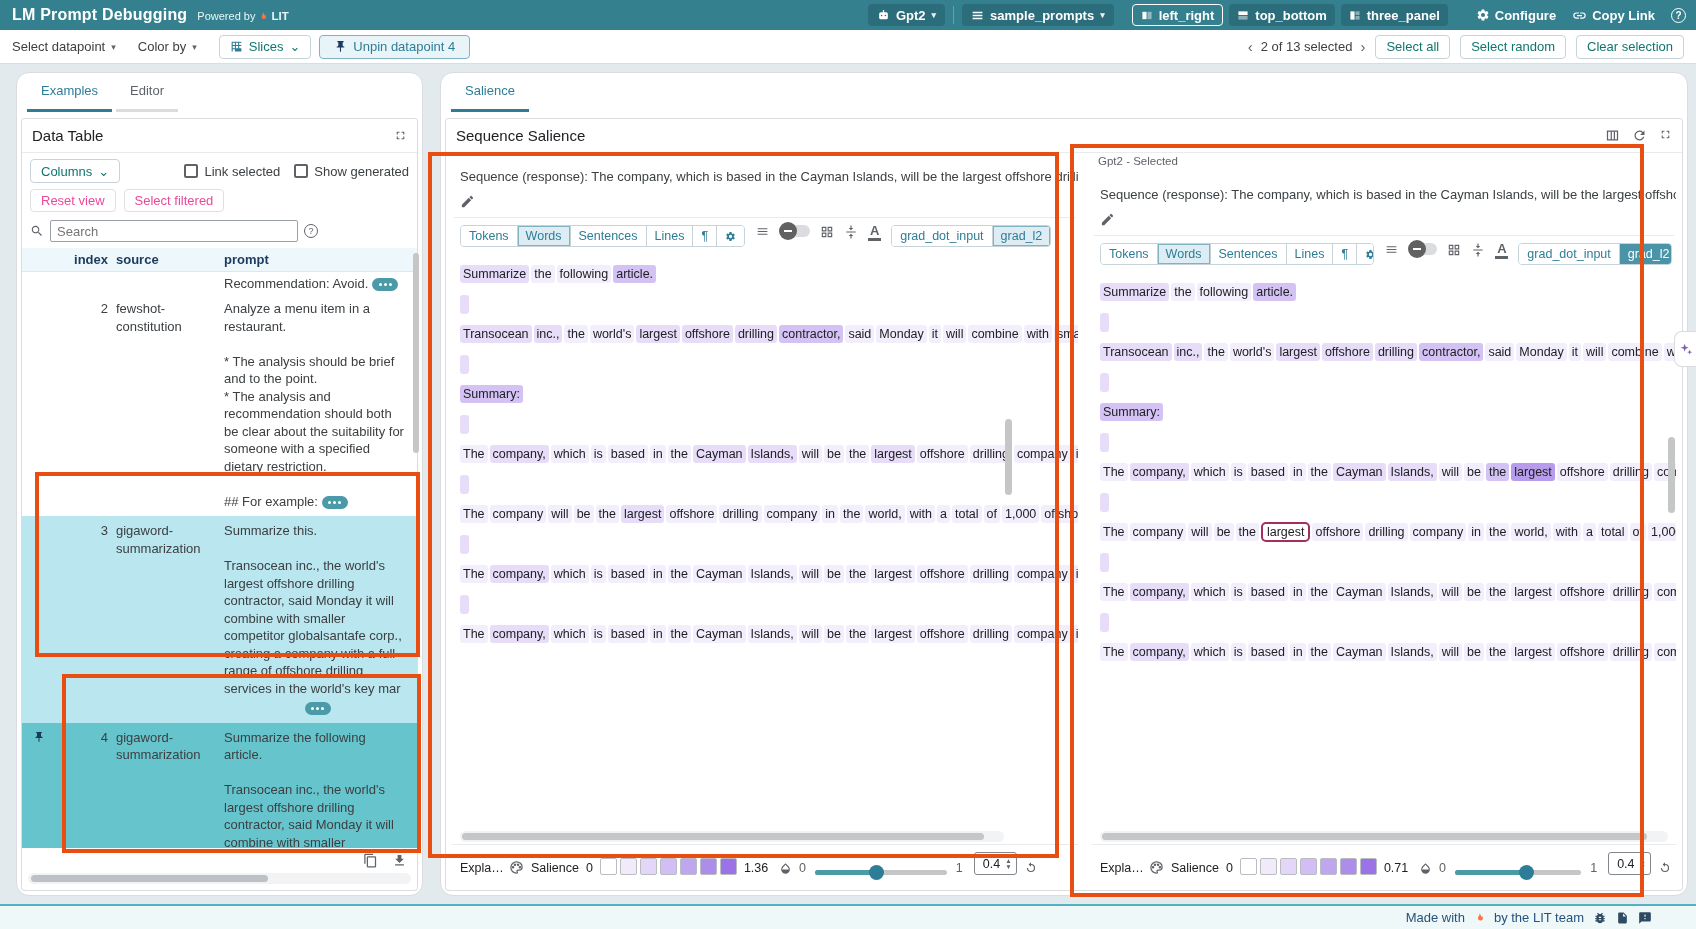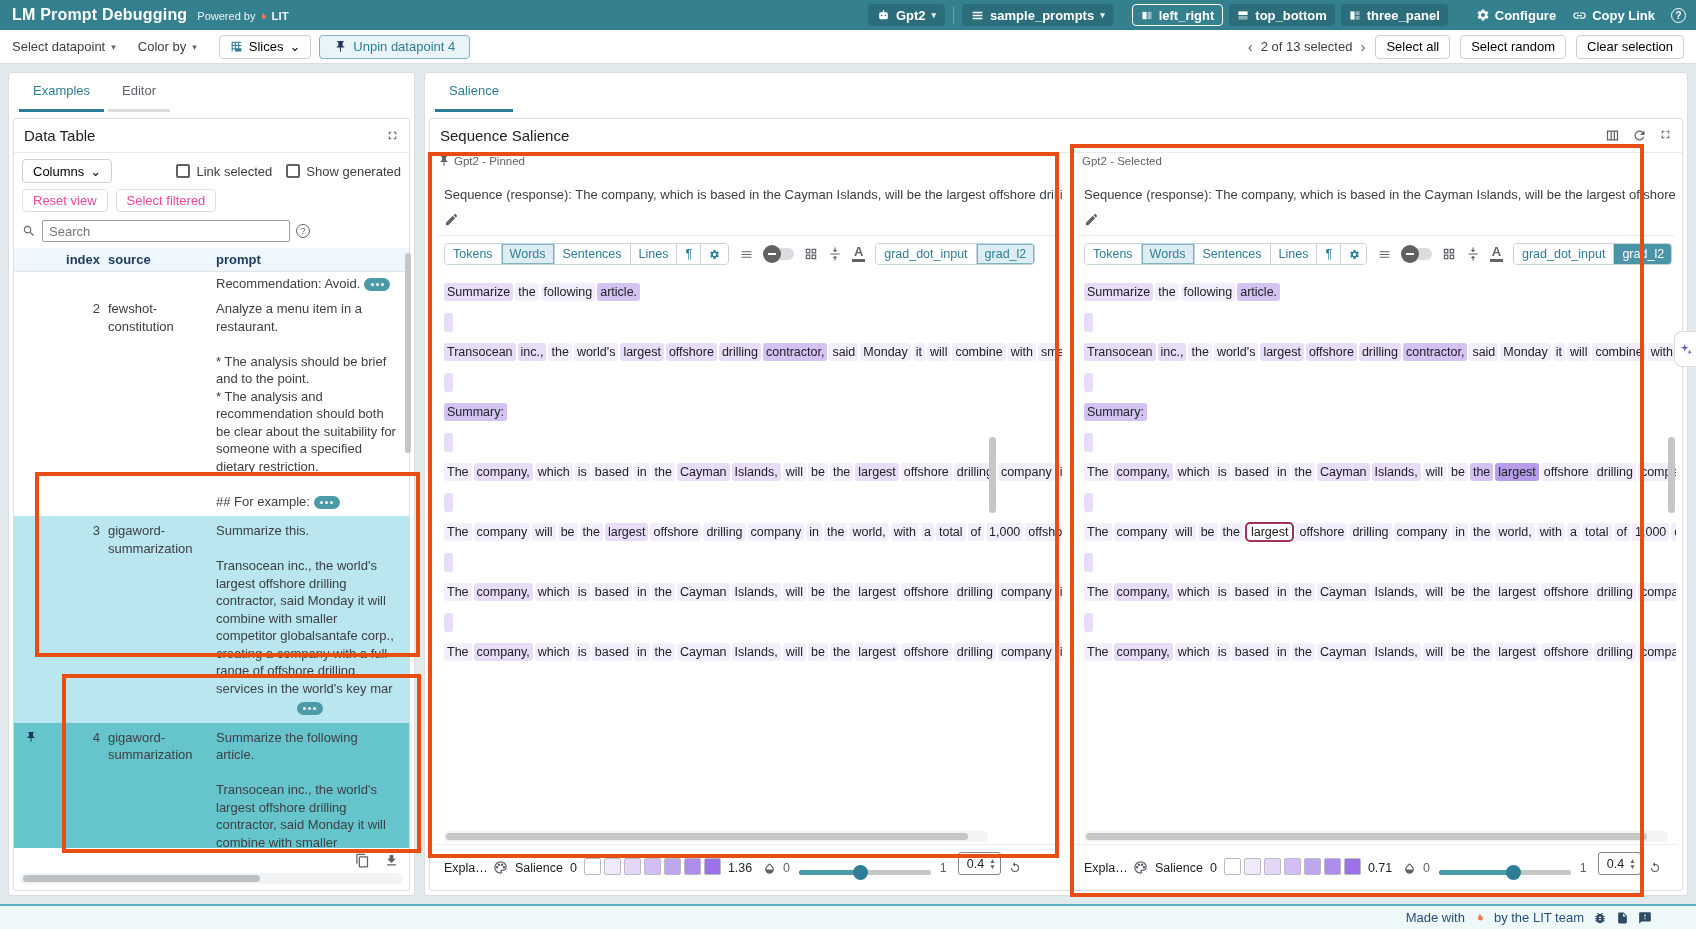--- a/index.html
+++ b/index.html
@@ -21,29 +21,29 @@
   .layout-chip { display:flex; align-items:center; gap:6px; height:22px; padding:0 8px; border-radius:4px; font-size:13px; font-weight:bold; color:#ffffff; background:#2c6d7c; cursor:pointer; }
   .layout-chip.active { color:#fff; background:#35808f; border:1.5px solid #fff; }
   .tb-right { display:flex; align-items:center; gap:16px; margin-left:28px; }
   .hbtn { display:flex; align-items:center; gap:5px; font-size:13px; font-weight:bold; cursor:pointer; }
   .help-circle { width:15px; height:15px; border:1.5px solid #fff; border-radius:50%; font-size:10px; font-weight:bold; display:flex; align-items:center; justify-content:center; cursor:pointer; }
 
   
   #toolbar2 { height:34px; background:#fff; border-bottom:1px solid #dadce0; display:flex; align-items:center; padding:0 12px; font-size:13px; }
   .t2-item { display:flex; align-items:center; gap:6px; margin-right:22px; color:#3c4043; cursor:pointer; }
   .t2-item .caret { font-size:9px; color:#5f6368; }
-  .obtn { border:1px solid #c6d4da; border-radius:4px; height:24px; display:flex; align-items:center; gap:6px; padding:0 10px; color:#000000; background:#fff; cursor:pointer; font-size:13px; }
+  .obtn { border:1px solid #c6d4da; border-radius:4px; height:24px; display:flex; align-items:center; gap:6px; padding:0 10px; color:#0f766e; background:#fff; cursor:pointer; font-size:13px; }
   .obtn.unpin { background:#e9f4f8; border-color:#7fb3c4; color:#2e7d96; margin-left:8px; padding:0 14px; min-width:150px; justify-content:center; }
   .t2-right { margin-left:auto; display:flex; align-items:center; gap:10px; }
   .pager { display:flex; align-items:center; gap:8px; color:#3c4043; }
   .pager .chev { color:#5f6368; cursor:pointer; font-size:15px; }
 
   
   main { position:absolute; top:64px; left:0; right:0; bottom:25px; background:#e2eaed; display:flex; padding:8px; gap:9px; }
-  .card { background:#fff; border:1px solid #dadce0; border-radius:3px; overflow:hidden; display:flex; flex-direction:column; }
+  .card { background:#fff; border:1px solid #dadce0; border-radius:13px; overflow:hidden; display:flex; flex-direction:column;margin-left:8px; }
   #left-card { width:407px; flex:none; position:relative; }
   #right-card { flex:1; position:relative; }
 
   .tabs-row { display:flex; gap:4px; padding:8px 10px 0 10px; flex:none; }
   .tab { font-size:13px; padding:2px 14px 6px; cursor:pointer; }
   .tab .lbl { display:block; padding-bottom:5px; }
   .tab.active { color:#2e7d96; border-bottom:3px solid #2e7d96; }
   .tab.inactive { color:#5f6368; border-bottom:3px solid #dadce0; }
 
   .module { border:1px solid #dadce0; border-radius:3px; margin:6px 4px 4px 4px; flex:1; display:flex; flex-direction:column; overflow:hidden; background:#fff; }
@@ -87,21 +87,21 @@
   
   #panels { flex:1; display:flex; padding:0 6px 6px 6px; gap:14px; overflow:hidden; }
   .sal-panel { display:flex; flex-direction:column; overflow:hidden; }
   .sal-panel.left { width:626px; flex:none; }
   .sal-panel.right { flex:1; }
   .panel-label { flex:none; display:flex; align-items:center; gap:4px; font-size:11.5px; color:#5f6368; padding:2px 2px 4px; }
   .panel-box { flex:1; display:flex; flex-direction:column; overflow:hidden; padding-top:6px; }
   .seq-line { flex:none; font-size:13px; color:#3c4043; white-space:nowrap; overflow:hidden; padding:10px 6px 2px 8px; }
   .edit-btn { flex:none; background:none; border:none; padding:8px 0 8px 8px; width:34px; color:#5f6368; cursor:pointer; }
   .pdivider { flex:none; height:1px; background:#e8eaed; margin:0 2px; }
-  .sal-toolbar { flex:none; display:flex; align-items:center; gap:10px; padding:7px 4px 7px 8px; }
+  .sal-toolbar { flex:none; display:flex; align-items:flex-start; gap:10px; padding:7px 4px 7px 8px; }
   .seg { display:flex; border:1px solid #c6d4da; border-radius:4px; overflow:hidden; }
   .seg .seg-item { font-size:12.5px; color:#2e7d96; padding:3px 8px; border-right:1px solid #c6d4da; cursor:pointer; display:flex; align-items:center; background:#fff; }
   .seg .seg-item:last-child { border-right:none; }
   .seg .seg-item.on { background:#ddedf3; box-shadow:inset 0 0 0 1px #7fb3c4; }
   .seg .seg-item.filled { background:#4b93a6; color:#fff; }
   .icon-btn { color:#5f6368; cursor:pointer; display:flex; align-items:center; }
   .a-icon { font-size:13px; font-weight:bold; flex-direction:column; line-height:12px; }
   .a-icon .bar { width:13px; height:3px; background:#5f6368; margin-top:1px; }
   .toggle { width:30px; height:12px; background:#dadce0; border-radius:7px; position:relative; cursor:pointer; }
   .toggle .knob { position:absolute; left:-1px; top:-3px; width:18px; height:18px; border-radius:50%; background:#616161; display:flex; align-items:center; justify-content:center; }
@@ -427,28 +427,20 @@
             </span>
           <span class="mi">
               <svg width="13" height="13" viewBox="0 0 24 24" fill="#5f6368">
                 <path d="M7 14H5v5h5v-2H7v-3zM5 10h2V7h3V5H5v5zm12 7h-3v2h5v-5h-2v3zM14 5v2h3v3h2V5h-5z"></path>
               </svg>
             </span>
         </span>
       </div>
       <div id="panels">
   <section class="sal-panel left">
-    <div class="panel-label">
-      <span class="pin-slot">
-                <svg width="12" height="12" viewBox="0 0 24 24" fill="#5f6368">
-                  <path d="M16 9V4h1a1 1 0 0 0 0-2H7a1 1 0 0 0 0 2h1v5c0 1.66-1.34 3-3 3v2h5.97v7l1 1 1-1v-7H19v-2c-1.66 0-3-1.34-3-3z"></path>
-                </svg>
-              </span>
-      <span class="panel-title">Gpt2 - Pinned</span>
-    </div>
     <div class="panel-box">
       <div class="seq-line">Sequence (response): The company, which is based in the Cayman Islands, will be the largest offshore drilling company in the world</div>
       <button class="edit-btn">
                 <svg width="15" height="15" viewBox="0 0 24 24" fill="#5f6368">
                   <path d="M3 17.25V21h3.75L17.81 9.94l-3.75-3.75L3 17.25zm17.71-10.21a1 1 0 0 0 0-1.41l-2.34-2.34a1 1 0 0 0-1.41 0l-1.83 1.83 3.75 3.75 1.83-1.83z"></path>
                 </svg>
               </button>
       <div class="pdivider"></div>
       <div class="sal-toolbar">
         <div class="seg seg-views">

